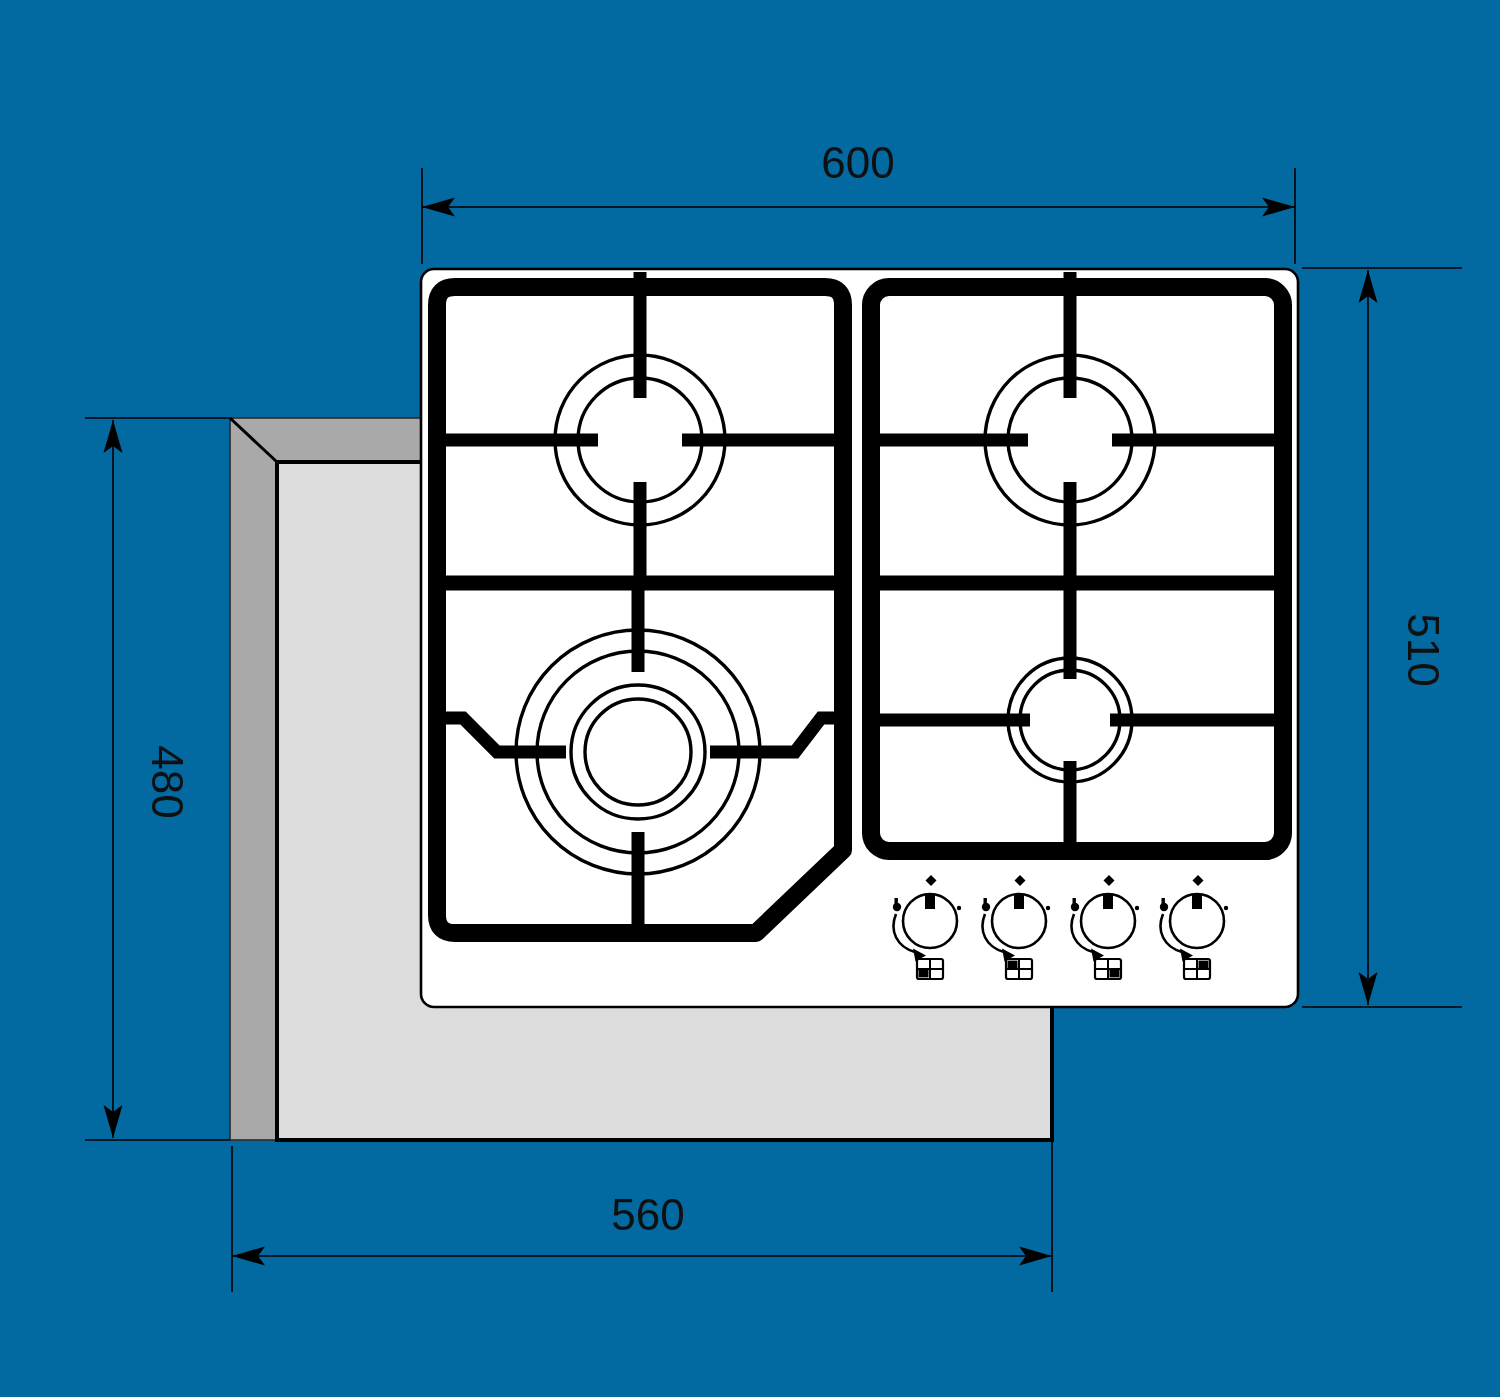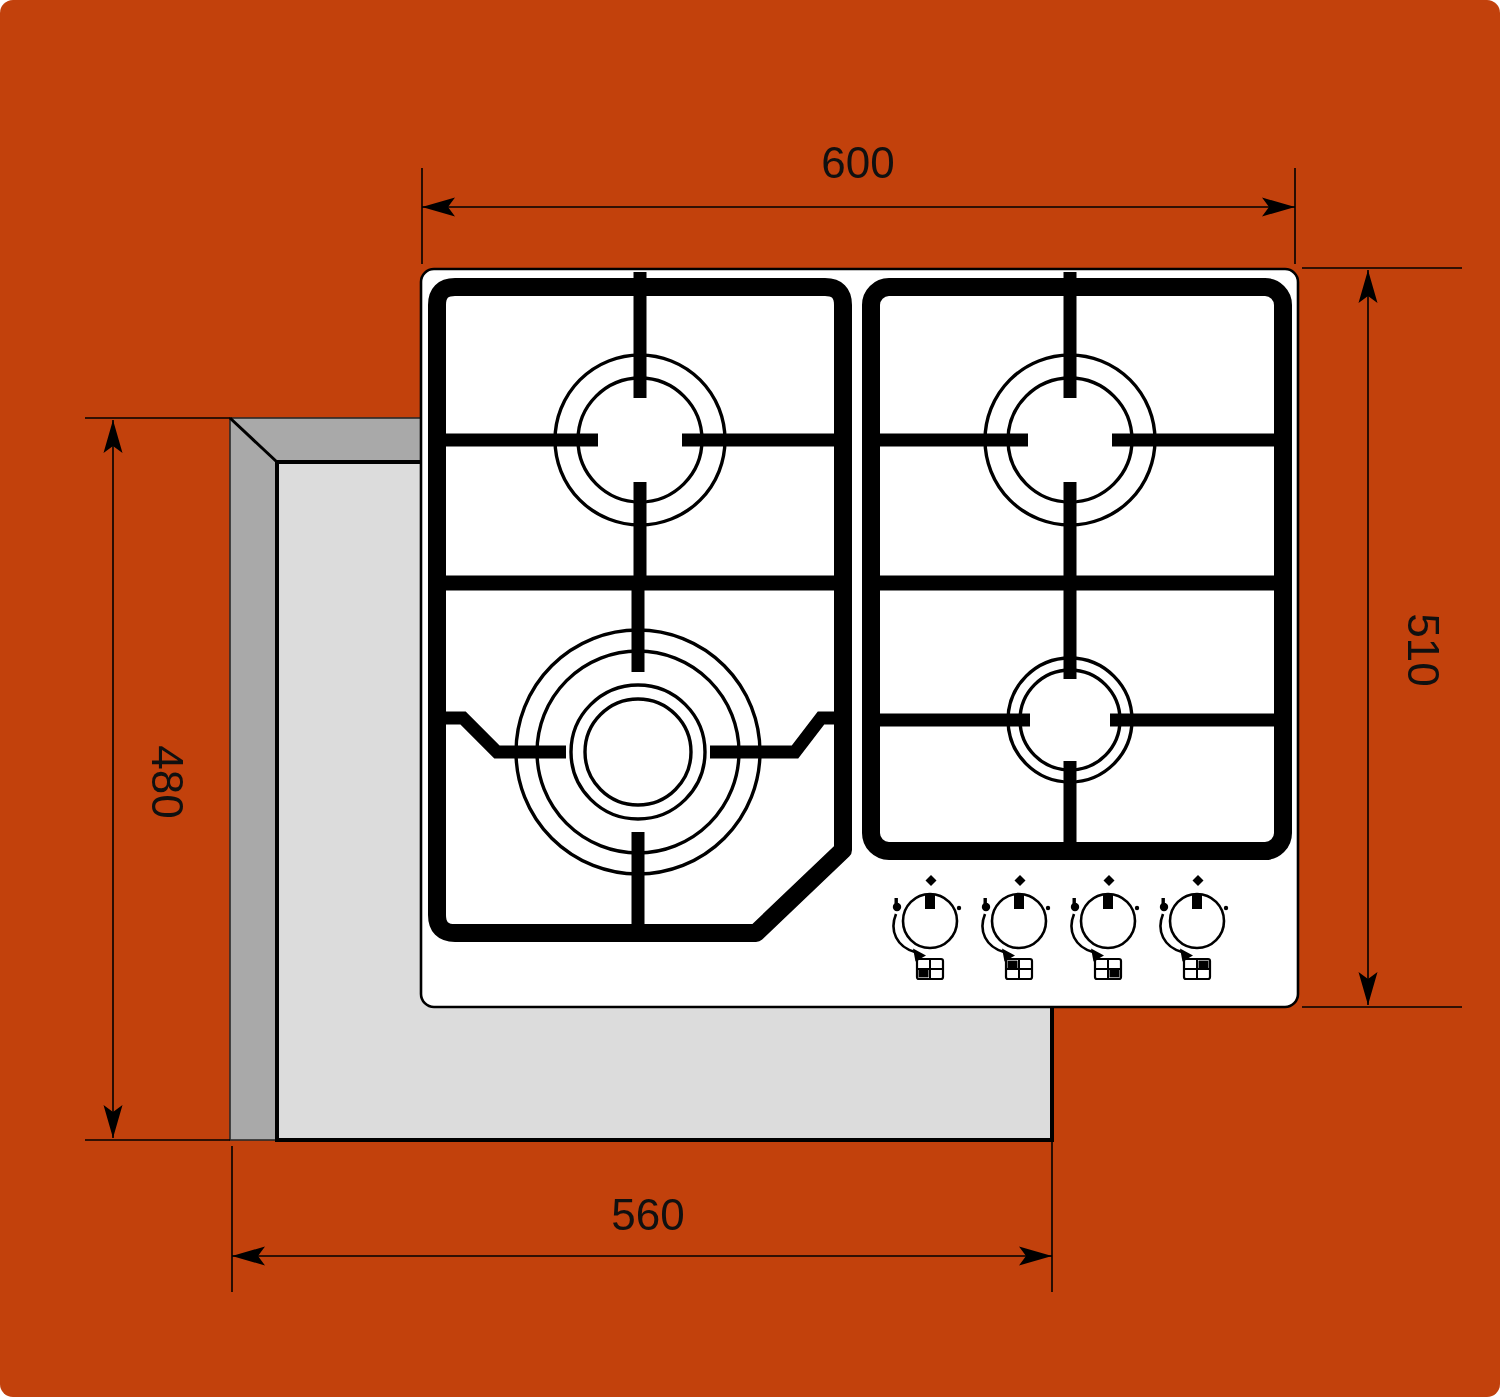--- a/index.html
+++ b/index.html
@@ -1,16 +1,16 @@
 <!DOCTYPE html>
 <html><head>
 <meta charset="utf-8">
 <style>
   html,body{margin:0;padding:0;background:#ffffff;}
-  .stage{position:relative;width:1500px;height:1397px;background:#c2410c;overflow:hidden;border-radius:13px;}
+  .stage{position:relative;width:1500px;height:1397px;background:#0369a1;overflow:hidden;}
   svg{display:block;}
   .dimtext{font-family:"Liberation Sans", sans-serif;font-size:44px;fill:#101010;}
   .thin{stroke:#000;stroke-width:1.6;fill:none;}
   .outline{stroke:#000;stroke-width:2.6;fill:#ffffff;}
   .frame{stroke:#000;stroke-width:18;fill:none;stroke-linejoin:round;}
   .bar{stroke:#000;stroke-width:13;fill:none;}
   .bar2{stroke:#000;stroke-width:15;fill:none;}
   .ring{stroke:#000;stroke-width:3.4;fill:none;}
   .knobline{stroke:#000;stroke-width:2.6;fill:none;}
   .blk{fill:#000;stroke:none;}

